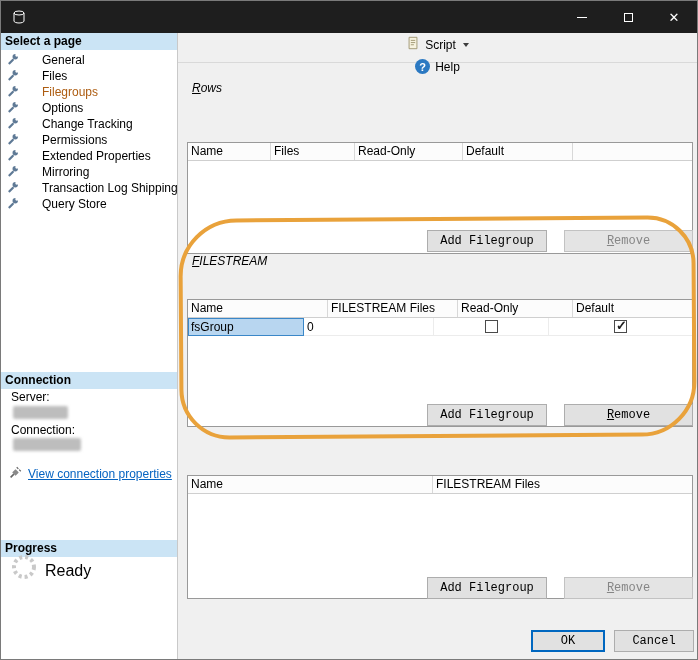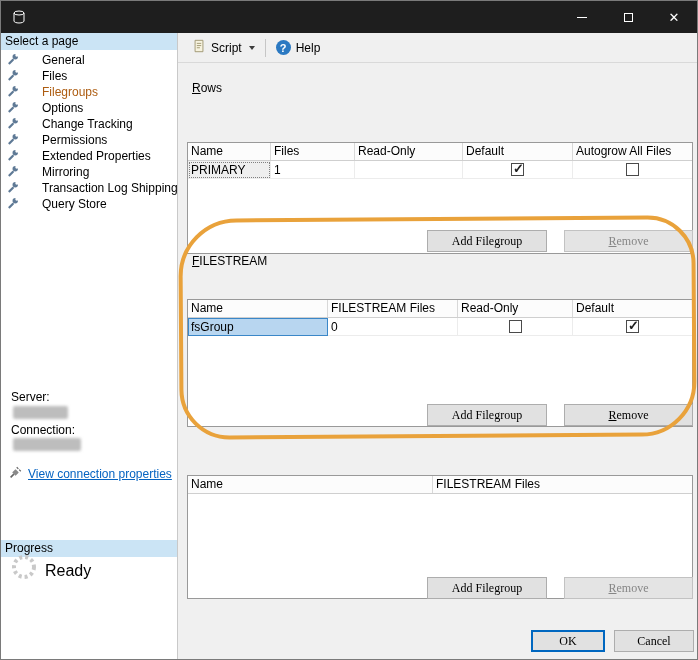--- a/index.html
+++ b/index.html
@@ -13,59 +13,59 @@
   .title-icon { margin:0 9px 0 10px; display:flex; }
   .title-text { font-size:12px; }
   .win-controls { margin-left:auto; display:flex; height:100%; }
   .win-btn { width:46px; height:32px; display:flex; align-items:center; justify-content:center; }
   .glyph-min { width:10px; height:1px; background:#fff; display:block; }
   .glyph-max { width:9px; height:9px; border:1px solid #fff; display:block; }
   .glyph-close::after { content:"✕"; color:#fff; font-size:13px; }
 
   
   .sidebar { position:absolute; left:0; top:32px; width:177px; bottom:0; background:#fff; border-right:1px solid #c9c9c9; }
-  .side-header { position:absolute; left:0; right:0; height:17px; background:#cbe4f5; font-weight:normal; font-size:12px; padding:1px 4px; }
+  .side-header { position:absolute; left:0; right:0; height:17px; background:#cbe4f5; font-weight:bold; font-size:12px; padding:1px 4px; }
   .page-list { position:absolute; left:0; right:0; top:19px; }
   .side-item { height:16px; display:flex; align-items:center; gap:23px; padding-left:6px; white-space:nowrap; }
   .side-item .lbl { font-size:12px; }
   .side-item.selected .lbl { color:#ad5c10; }
   .side-label { position:absolute; left:10px; font-size:12px; }
   .blur { position:absolute; left:12px; height:13px; background:#bdbdbd; filter:blur(1.6px); border-radius:2px; }
   .link-row { position:absolute; left:8px; display:flex; align-items:center; gap:6px; white-space:nowrap; }
   .link { color:#0563c1; text-decoration:underline; font-size:12px; cursor:pointer; }
   .spinner { position:absolute; left:9px; top:520px; }
   .ready-label { position:absolute; left:44px; top:529px; font-size:16px; }
 
   
   .main { position:absolute; left:177px; top:32px; right:0; bottom:0; background:#f0f0f0; }
-  .toolbar { position:absolute; left:0; top:0; right:0; height:30px; border-bottom:1px solid #d9d9d9; display:flex; align-items:center; padding:0 8px; }
+  .toolbar { position:absolute; left:0; top:0; right:0; height:30px; border-bottom:1px solid #d9d9d9; display:flex; align-items:center; padding:0 8px;flex-direction:column; }
   .tool-btn { display:flex; align-items:center; gap:5px; padding:3px 6px; cursor:default; }
   .tool-sep { width:1px; height:18px; background:#c6c6c6; margin:0 4px; }
   .caret { width:0; height:0; border-left:3.5px solid transparent; border-right:3.5px solid transparent; border-top:4px solid #3c3c3c; margin-left:2px; }
   .help-icon { width:15px; height:15px; border-radius:50%; background:#2b79c2; display:flex; align-items:center; justify-content:center; }
   .help-icon::after { content:"?"; color:#fff; font-size:11px; font-weight:bold; }
 
-  .section-label { position:absolute; font-size:12px; }
+  .section-label { position:absolute; font-size:12px;font-style:italic; }
   .accel { display:block; }
   .accel::first-letter { text-decoration:underline; }
 
   .grid { position:absolute; background:#fff; border:1px solid #999;margin-top:28px; }
   .g-head { display:flex; border-bottom:1px solid #cfcfcf; background:#fcfcfc; }
   .g-head .cell { height:17px; padding:1px 3px; border-right:1px solid #d8d8d8; white-space:nowrap; overflow:hidden; font-size:12px; }
   .g-row { display:flex; }
   .g-row .cell { height:18px; padding:1px 3px; border-right:1px solid #ececec; border-bottom:1px solid #ececec; display:flex; align-items:center; font-size:12px; }
   .cell.last { flex:1; border-right:none; }
   .cell.center { justify-content:center; }
   .primary-cell { background:#efefef; outline:1px dotted #808080; outline-offset:-2px; }
   .selected-cell { background:#b8d6f0; outline:1px solid #3a87c8; outline-offset:-1px; }
 
   .cb { width:13px; height:13px; border:1px solid #4a4a4a; background:#fff; position:relative; display:inline-block; }
   .cb[data-checked="true"]::after { content:"✓"; position:absolute; left:1px; top:-3px; font-size:13px; font-weight:bold; color:#212121; }
 
-  .btn { position:absolute; height:22px; background:#e1e1e1; border:1px solid #adadad; font-size:12px; font-family:Liberation Serif, serif; display:flex; align-items:center; justify-content:center; cursor:default; }
+  .btn { position:absolute; height:22px; background:#e1e1e1; border:1px solid #adadad; font-size:12px; font-family:Liberation Mono, monospace; display:flex; align-items:center; justify-content:center; cursor:default; }
   .btn[data-disabled="true"] { color:#868686; background:#e4e4e4; border-color:#c2c2c2; }
   .btn.default { border:2px solid #0067c0; }
   .btn .accel { display:block; }
 
   
   .annotation { position:absolute; left:178px; top:216px; width:517px; height:221px; border:4px solid #e9a23b; border-radius:58px 48px 55px 50px; transform:rotate(-0.4deg); pointer-events:none; z-index:50; }
 </style>
 </head>
 <body>
 
@@ -170,20 +170,21 @@
       <div class="side-item">
         <span><svg width="12" height="12" viewBox="0 0 16 16">
               <rect x="1" y="10" width="9" height="3" rx="1" transform="rotate(-45 5.5 11.5)" fill="#5f7a96"></rect>
               <circle cx="11" cy="5" r="3.6" fill="#5f7a96"></circle>
               <circle cx="13.2" cy="2.8" r="2.2" fill="#ffffff"></circle>
             </svg></span>
         <span class="lbl">Query Store</span>
       </div>
     </div>
 
+    <div class="side-header" style="top:339px">Connection</div>
     <div class="side-label" style="top:357px">Server:</div>
     <div class="blur" style="top:373px;width:55px"></div>
     <div class="side-label" style="top:390px">Connection:</div>
     <div class="blur" style="top:405px;width:68px"></div>
 
     <div class="link-row" style="top:433px">
       <span>
         <svg width="13" height="13" viewBox="0 0 16 16">
             <path d="M2 14l4-4" stroke="#666" stroke-width="2" fill="none"></path>
             <rect x="5" y="5" width="6" height="6" rx="1" transform="rotate(45 8 8)" fill="#8a8a8a"></rect>
@@ -223,51 +224,39 @@
     </div>
 
     <div class="section-label accel" style="left:14px;top:48px">Rows</div>
 
     <div class="grid" style="left:9px;top:81px;width:506px;height:112px">
       <div class="g-head">
         <div class="cell" style="width:83px">Name</div>
         <div class="cell" style="width:84px">Files</div>
         <div class="cell" style="width:108px">Read-Only</div>
         <div class="cell" style="width:110px">Default</div>
-        <div class="cell last">Autogrow All Files</div>
-      </div>
-      <div class="g-row">
-        <div class="cell primary-cell" style="width:83px">PRIMARY</div>
-        <div class="cell" style="width:84px">1</div>
-        <div class="cell" style="width:108px"></div>
-        <div class="cell center" style="width:110px">
-          <span class="cb" data-checked="true"></span>
-        </div>
-        <div class="cell center last">
-          <span class="cb" data-checked="false"></span>
-        </div>
       </div>
     </div>
 
     <button class="btn" style="left:249px;top:197px;width:120px">Add Filegroup</button>
     <button class="btn" style="left:386px;top:197px;width:129px" data-disabled="true">
       <span class="accel">Remove</span>
     </button>
 
     <div class="section-label accel" style="left:14px;top:221px">FILESTREAM</div>
 
     <div class="grid" style="left:9px;top:238px;width:506px;height:128px">
       <div class="g-head">
         <div class="cell" style="width:140px">Name</div>
         <div class="cell" style="width:130px">FILESTREAM Files</div>
         <div class="cell" style="width:115px">Read-Only</div>
         <div class="cell last">Default</div>
       </div>
       <div class="g-row">
-        <div class="cell selected-cell" style="width:140px">fsGroup</div>
+        <div class="cell selected-cell" style="width:116px">fsGroup</div>
         <div class="cell" style="width:130px">0</div>
         <div class="cell center" style="width:115px">
           <span class="cb" data-checked="false"></span>
         </div>
         <div class="cell center last">
           <span class="cb" data-checked="true"></span>
         </div>
       </div>
     </div>
 

